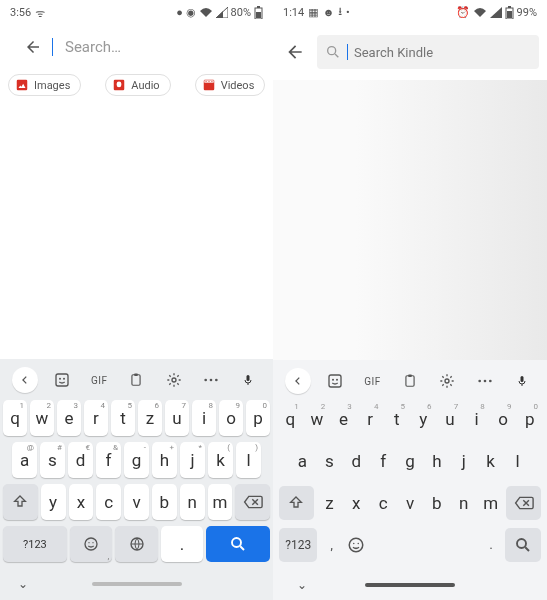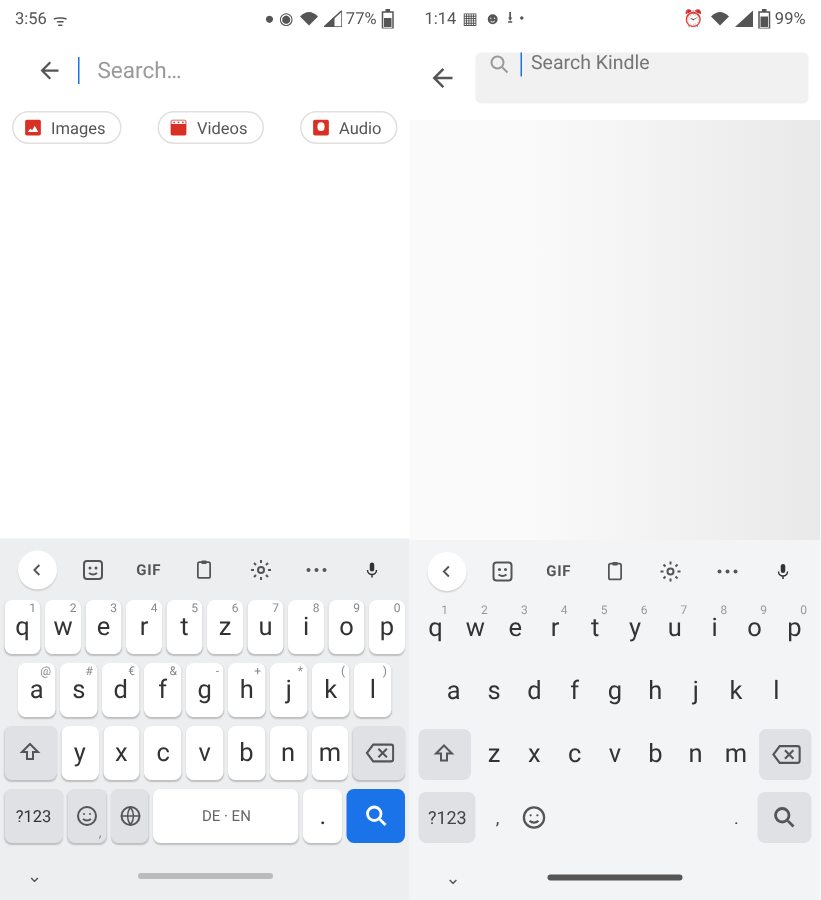--- a/index.html
+++ b/index.html
@@ -27,32 +27,32 @@
   .chip { display:flex; align-items:center; gap:5px; border:1px solid #e0e0e0; border-radius:14px; padding:3px 10px 3px 6px; font-size:11px; color:#555; white-space:nowrap; }
   .chip-ico { width:14px; height:14px; display:flex; align-items:center; justify-content:center; color:#d93025; font-size:12px;}
   .chip-ico.dark { color:#5f6368; }
 
   .left-body { flex:1; background:#fff; }
   .right-body { flex:1; background:linear-gradient(to left,#e9e9e9,#fafafa 70%); }
 
   
   .searchhdr-right { height:56px; display:flex; align-items:center; padding:0 8px; gap:8px; }
   .back-arrow-r { width:28px; height:28px; display:flex; align-items:center; justify-content:center; color:#555;}
-  .searchbox-r { flex:1; height:34px; background:#f1f1f1; border-radius:4px; display:flex; align-items:flex-start; padding:0 8px; gap:6px; }
+  .searchbox-r { flex:1; height:34px; background:#f1f1f1; border-radius:4px; display:flex; align-items:center; padding:0 8px; gap:6px; }
   .searchbox-r input { border:none; background:transparent; outline:none; font-size:13px; color:#888; flex:1;}
   .mag-icon { color:#999; }
 
   
   .keyboard { width:100%; }
   
   .kb-l { background:#eceef0; padding-top:4px; }
   .kb-toolbar { height:34px; display:flex; align-items:center; justify-content:space-around; padding:0 6px; color:#555;}
   .kb-toolbar .tool { width:26px; height:26px; display:flex; align-items:center; justify-content:center; border-radius:50%; }
   .kb-toolbar .tool.chev { background:#fff; box-shadow:0 1px 1px rgba(0,0,0,.15);}
-  .kb-gif { font-size:10px; font-weight:700; letter-spacing:.5px;}
+  .kb-gif { font-size:10px; font-weight:400; letter-spacing:.5px;}
   .kb-row { display:flex; justify-content:center; gap:3px; padding:3px 3px;}
   .keyL { background:#fff; border-radius:5px; box-shadow:0 1px 1px rgba(0,0,0,.2); height:36px; display:flex; align-items:center; justify-content:center; font-size:17px; color:#333; position:relative; flex:1; min-width:0;}
   .keyL .sup { position:absolute; top:1px; right:3px; font-size:8px; color:#888;}
   .keyL.func { background:#dfe1e5; }
   .keyL.wide { flex:1.4;}
   .kb-bottom-l { display:flex; gap:3px; padding:3px 3px 6px 3px;}
   .spaceL { flex:3; background:#fff; border-radius:5px; box-shadow:0 1px 1px rgba(0,0,0,.2); height:36px; display:flex; align-items:center; justify-content:center; font-size:10px; color:#666;}
   .searchKey { flex:1.2; background:#1a73e8; border-radius:5px; height:36px; display:flex; align-items:center; justify-content:center; color:#fff;}
   .navbar-l { height:32px; display:flex; align-items:center; justify-content:center; position:relative;}
   .navbar-l .chev-d { position:absolute; left:18px; color:#555; font-size:12px;}
@@ -92,21 +92,21 @@
     <div class="sb-right">
       <span class="sb-glyph">●</span>
       <span class="sb-glyph">◉</span>
       <svg width="14" height="11">
           <path d="M1 4 Q7 -2 13 4 L7 10 Z" fill="#555"></path>
         </svg>
       <svg width="12" height="11">
           <path d="M0 11 L12 11 L12 0 Z" fill="none" stroke="#555" stroke-width="1"></path>
           <path d="M0 11 L7 11 L7 4 Z" fill="#555"></path>
         </svg>
-      <span>77%</span>
+      <span>80%</span>
       <svg width="9" height="13">
           <rect x="1" y="2" width="7" height="11" fill="none" stroke="#555"></rect>
           <rect x="3" y="0" width="3" height="2" fill="#555"></rect>
           <rect x="2" y="6" width="5" height="6" fill="#555"></rect>
         </svg>
     </div>
   </div>
 
   <div class="searchhdr-left">
     <div class="back-arrow">
@@ -120,41 +120,41 @@
 
   <div class="chips">
     <div class="chip">
       <span class="chip-ico">
         <svg width="14" height="14" viewBox="0 0 24 24">
             <rect x="3" y="3" width="18" height="18" rx="2" fill="#d93025"></rect>
             <path d="M6 17l3-4 2 2 3-5 4 7z" fill="#fff"></path>
           </svg>
       </span>
       <span>Images</span>
+    </div>
+    <div class="chip">
+      <span class="chip-ico">
+        <svg width="14" height="14" viewBox="0 0 24 24">
+            <rect x="3" y="3" width="18" height="18" rx="2" fill="#d93025"></rect>
+            <path d="M12 6a4 4 0 00-4 4v2a4 4 0 008 0v-2a4 4 0 00-4-4z" fill="#fff"></path>
+          </svg>
+      </span>
+      <span>Audio</span>
     </div>
     <div class="chip">
       <span class="chip-ico">
         <svg width="14" height="14" viewBox="0 0 24 24">
             <rect x="3" y="3" width="18" height="18" rx="2" fill="#d93025"></rect>
             <path d="M4 4h16v4H4z" fill="#fff"></path>
             <circle cx="7" cy="6" r="1" fill="#d93025"></circle>
             <circle cx="12" cy="6" r="1" fill="#d93025"></circle>
             <circle cx="17" cy="6" r="1" fill="#d93025"></circle>
           </svg>
       </span>
       <span>Videos</span>
-    </div>
-    <div class="chip">
-      <span class="chip-ico">
-        <svg width="14" height="14" viewBox="0 0 24 24">
-            <rect x="3" y="3" width="18" height="18" rx="2" fill="#d93025"></rect>
-            <path d="M12 6a4 4 0 00-4 4v2a4 4 0 008 0v-2a4 4 0 00-4-4z" fill="#fff"></path>
-          </svg>
-      </span>
-      <span>Audio</span>
     </div>
     <div class="chip">
       <span class="chip-ico dark">
         <svg width="14" height="14" viewBox="0 0 24 24">
             <path d="M6 2h8l4 4v16H6z" fill="#5f6368"></path>
           </svg>
       </span>
       <span>Document</span>
     </div>
   </div>
@@ -256,21 +256,20 @@
             <path d="M8 15q4 3 8 0" stroke="#555" stroke-width="2" fill="none"></path>
           </svg>
           <span style="position:absolute;bottom:1px;right:3px;font-size:9px;color:#888">,</span>
         </div>
       <div class="keyL func" style="flex:.8;">
           <svg width="16" height="16" viewBox="0 0 24 24">
             <circle cx="12" cy="12" r="9" fill="none" stroke="#555" stroke-width="2"></circle>
             <path d="M3 12h18M12 3q6 9 0 18M12 3q-6 9 0 18" stroke="#555" stroke-width="1.5" fill="none"></path>
           </svg>
         </div>
-      <div class="spaceL">DE · EN</div>
       <div class="keyL" style="flex:.8;">.</div>
       <div class="searchKey">
           <svg width="18" height="18" viewBox="0 0 24 24">
             <circle cx="10" cy="10" r="6" fill="none" stroke="#fff" stroke-width="2.5"></circle>
             <path d="M15 15l5 5" stroke="#fff" stroke-width="2.5"></path>
           </svg>
         </div>
     </div>
     <div class="navbar-l">
       <span class="chev-d">⌄</span>

